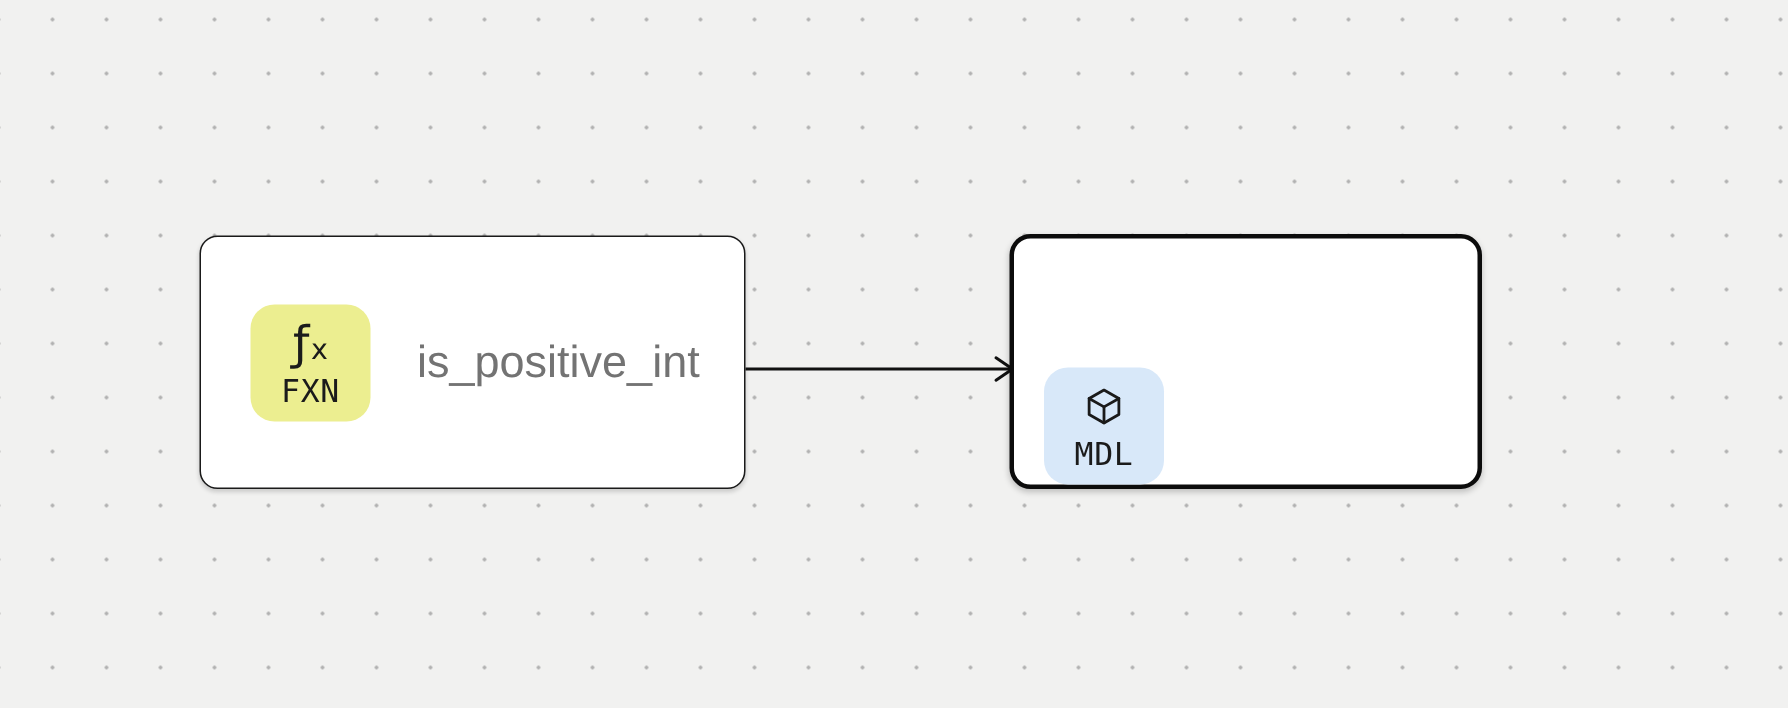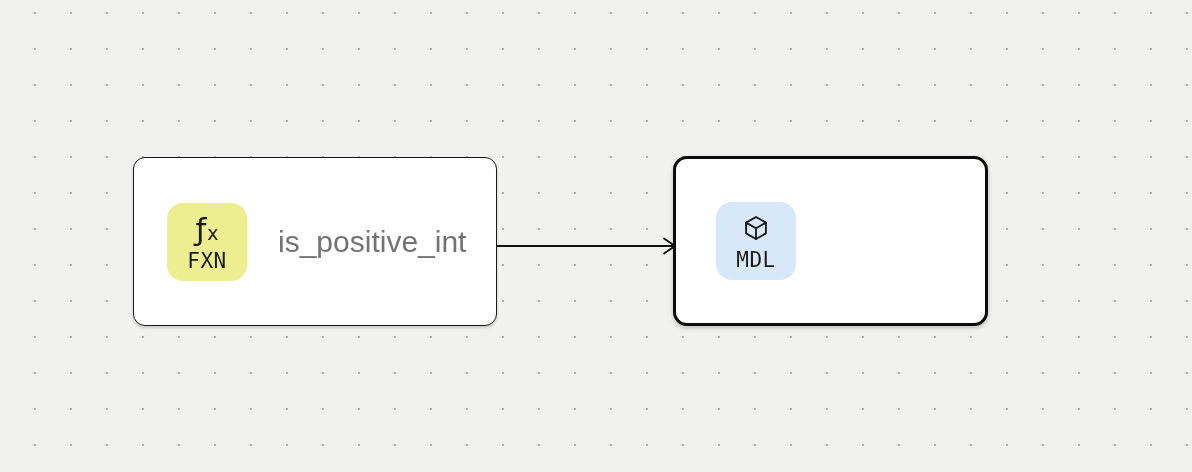--- a/index.html
+++ b/index.html
@@ -31,21 +31,22 @@
     box-sizing: border-box;
     gap: 31px;
     padding-left: 33px;
   }
   .node-left  { left: 133px; top: 157px; width: 364px; height: 169px; }
   .node-right { left: 673px; top: 156px; width: 315px; height: 170px; }
   .node.selected {
     border: 3px solid #0c0c0c;
     border-radius: 14px;
     box-shadow: 0 2px 4px rgba(0,0,0,0.22);
-    padding-left: 40px;
+    padding-left: 20px;
+    align-items: flex-end;
   }
 
   .badge {
     width: 80px;
     height: 78px;
     border-radius: 16px;
     display: flex;
     flex-direction: column;
     align-items: center;
     justify-content: center;

